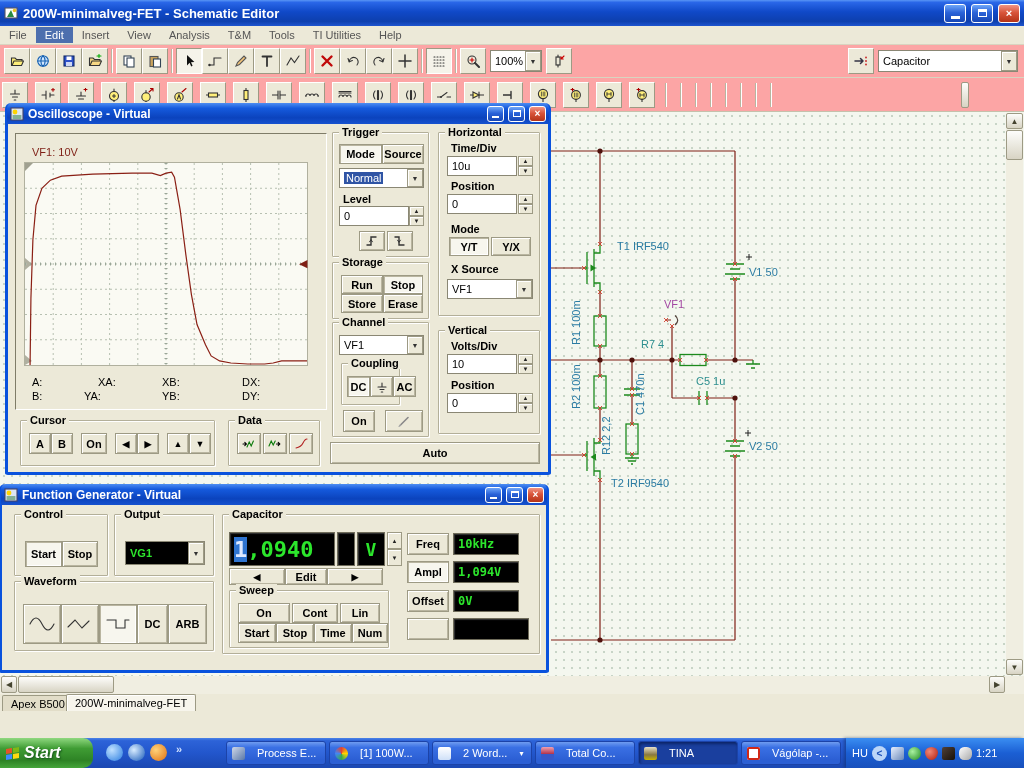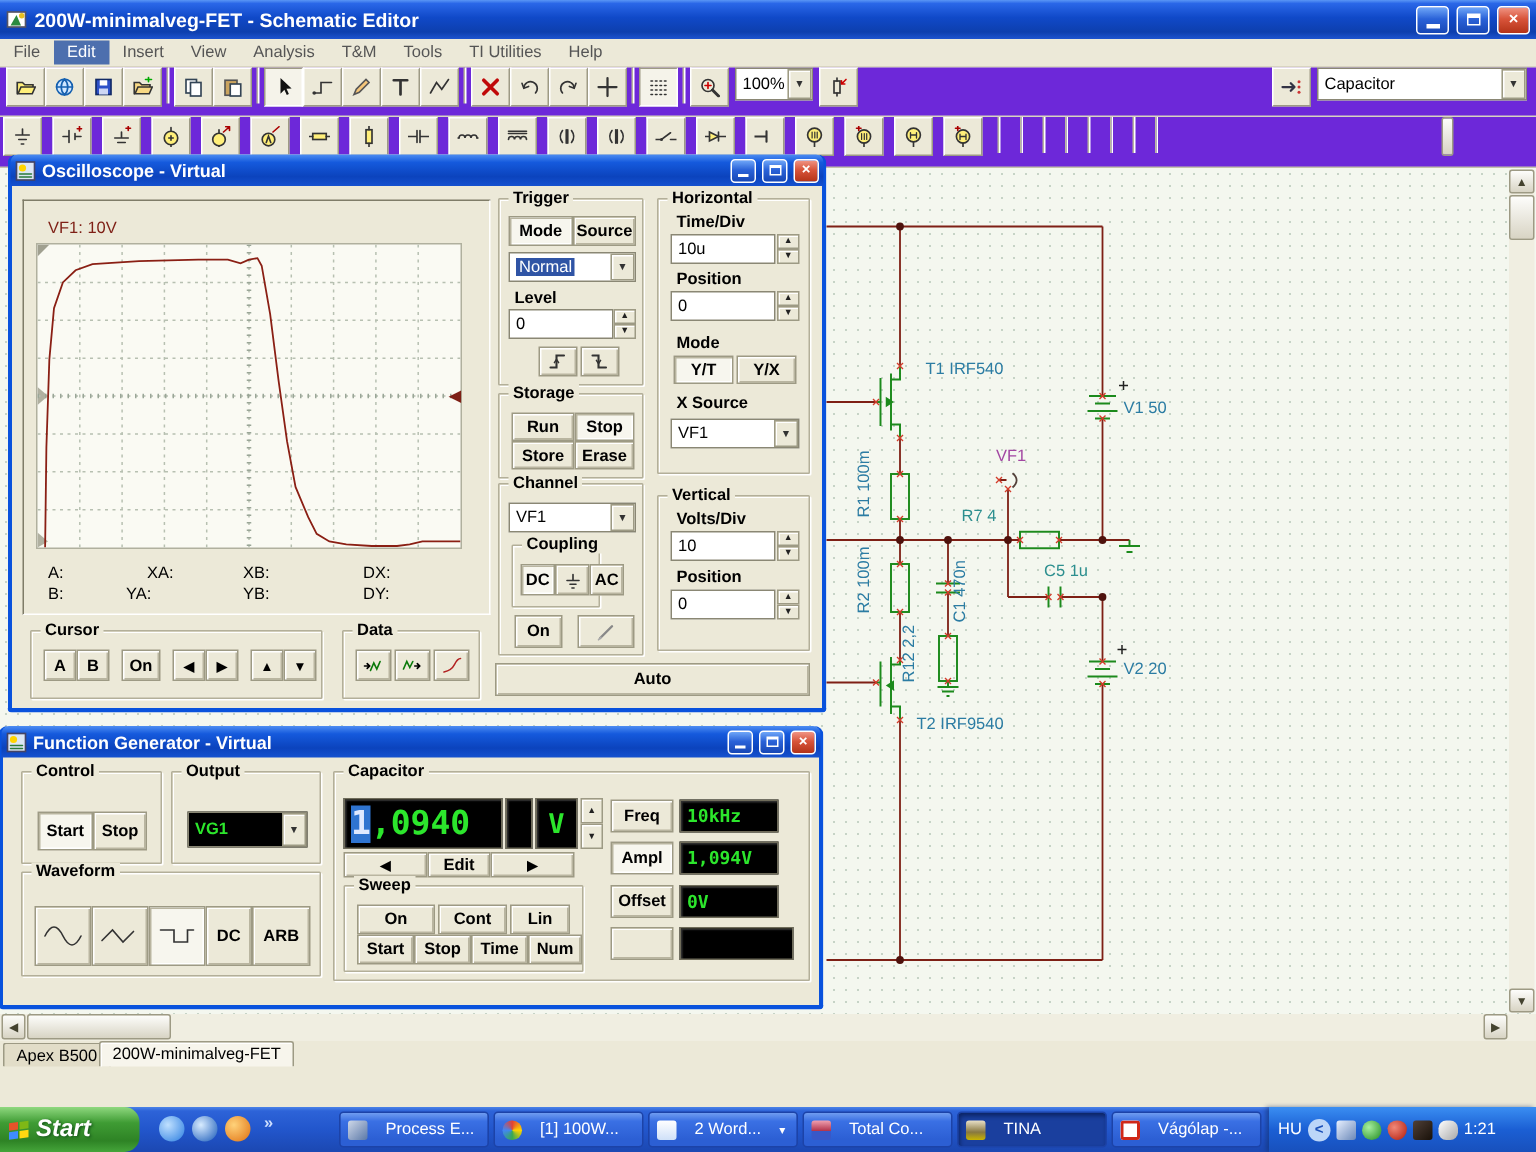--- a/index.html
+++ b/index.html
@@ -10,21 +10,21 @@
   .tbmain{position:absolute;left:0;top:0;width:1024px;height:26px;display:flex;align-items:center;gap:5px;
     padding:0 4px;color:#fff;font-weight:bold;font-size:13px;
     background:linear-gradient(180deg,#5a96f5 0%,#2a67e8 9%,#1049c8 45%,#0d3fae 82%,#1e54cf 100%)}
   .wbtn{width:22px;height:19px;border-radius:3px;border:1px solid #fff;display:flex;align-items:center;justify-content:center;
     color:#fff;font-weight:bold;font-size:11px;background:linear-gradient(180deg,#6ea6f8,#2a62d8 45%,#1747b5)}
   .wbtn.close{background:linear-gradient(180deg,#f09484,#d8543a 45%,#b43318)}
   .menubar{position:absolute;left:0;top:26px;width:1024px;height:19px;background:#ece9d8;display:flex;align-items:center;
     border-bottom:1px solid #d8d4c0;color:#555}
   .menubar span{padding:2px 9px}
   .menubar .active{background:#4d6fae;color:#fff}
-  .toolbar{position:absolute;background:#6d28d9;display:flex;}
+  .toolbar{position:absolute;background:#fca5a5;display:flex;align-items:center}
   .tbtn{width:26px;height:26px;background:#ece9d8;border:1px solid transparent;display:flex;align-items:center;justify-content:center}
   .tbtn.raised{border-color:#fff #9d9a84 #9d9a84 #fff}
   .tbtn.dn{border-color:#9d9a84 #fff #fff #9d9a84;background:#f5f3ea}
   .tsep{width:2px;height:24px;margin:0 3px;border-left:1px solid #b9b5a0;border-right:1px solid #fff}
   .cbtn{width:16px;background:#ece9d8;border:1px solid #9d9a84;box-shadow:inset 1px 1px 0 #fff;
     display:flex;align-items:center;justify-content:center;font-size:7px;color:#333}
   .combo{position:absolute;display:flex;background:#fff;border:1px solid #8a8774;height:22px}
   .combo .val{flex:1;display:flex;align-items:center;padding:0 4px;overflow:hidden;white-space:nowrap}
   
   .btn{background:#ece9d8;border:1px solid #9d9a84;box-shadow:inset 1px 1px 0 #fff,inset -1px -1px 0 #b9b5a0;
@@ -454,21 +454,21 @@
     <span class="slabel" style="left:617px;top:128px">T1 IRF540</span>
     <span class="slabel" style="left:749px;top:154px">V1 50</span>
     <span class="slabel" style="left:664px;top:186px;color:#a246a2">VF1</span>
     <span class="slabel" style="left:641px;top:226px;color:#2d8f8f">R7 4</span>
     <span class="slabel" style="left:696px;top:263px;color:#2d8f8f">C5 1u</span>
     <span class="slabel rot" style="left:582px;top:221px">R1 100m</span>
     <span class="slabel rot" style="left:582px;top:285px">R2 100m</span>
     <span class="slabel rot" style="left:612px;top:331px">R12 2,2</span>
     <span class="slabel rot" style="left:646px;top:291px">C1 470n</span>
     <span class="slabel" style="left:611px;top:365px">T2 IRF9540</span>
-    <span class="slabel" style="left:749px;top:328px">V2 20</span>
+    <span class="slabel" style="left:749px;top:328px">V2 50</span>
 
     <div class="sb" style="left:1006px;top:1px;width:17px;height:562px">
       <span class="sbtn" style="left:0;top:0;width:17px;height:16px">▲</span>
       <span class="sthumb" style="left:0;top:17px;width:17px;height:30px"></span>
       <span class="sbtn" style="left:0;top:546px;width:17px;height:16px">▼</span>
     </div>
   </div>
 
   <div class="sb" style="left:0;top:676px;width:1024px;height:18px">
     <span class="sbtn" style="left:1px;top:0;width:16px;height:17px">◀</span>

